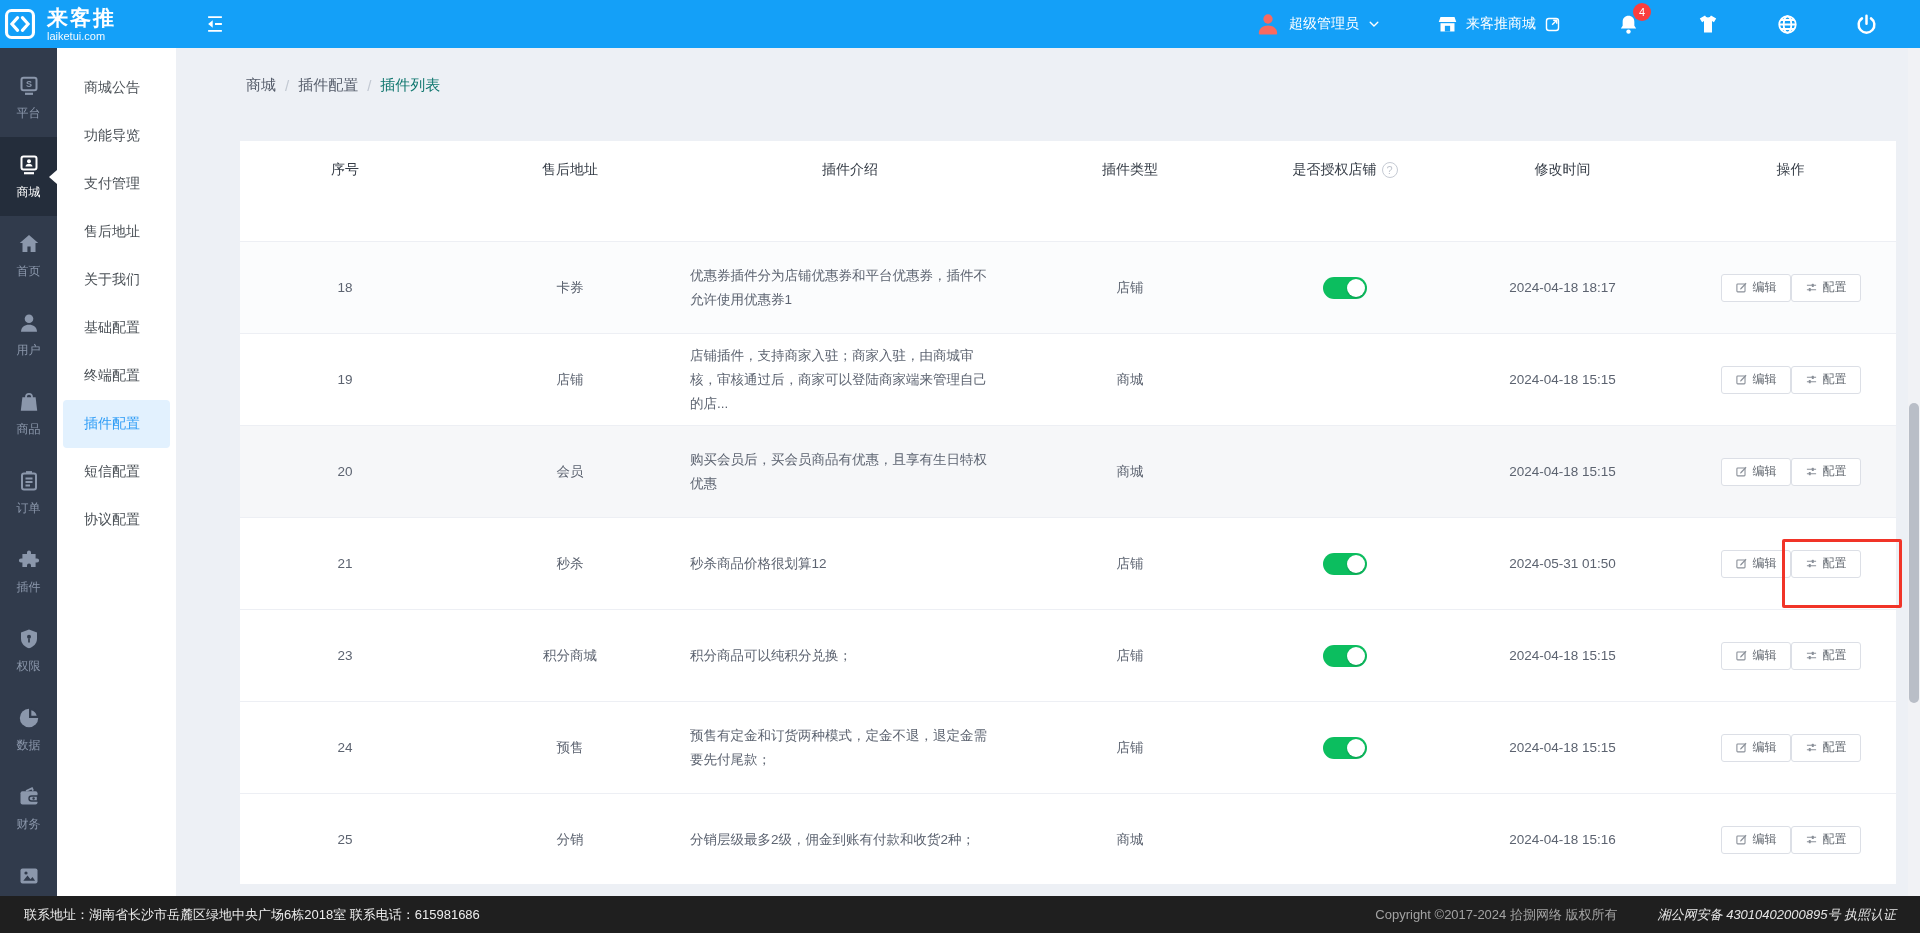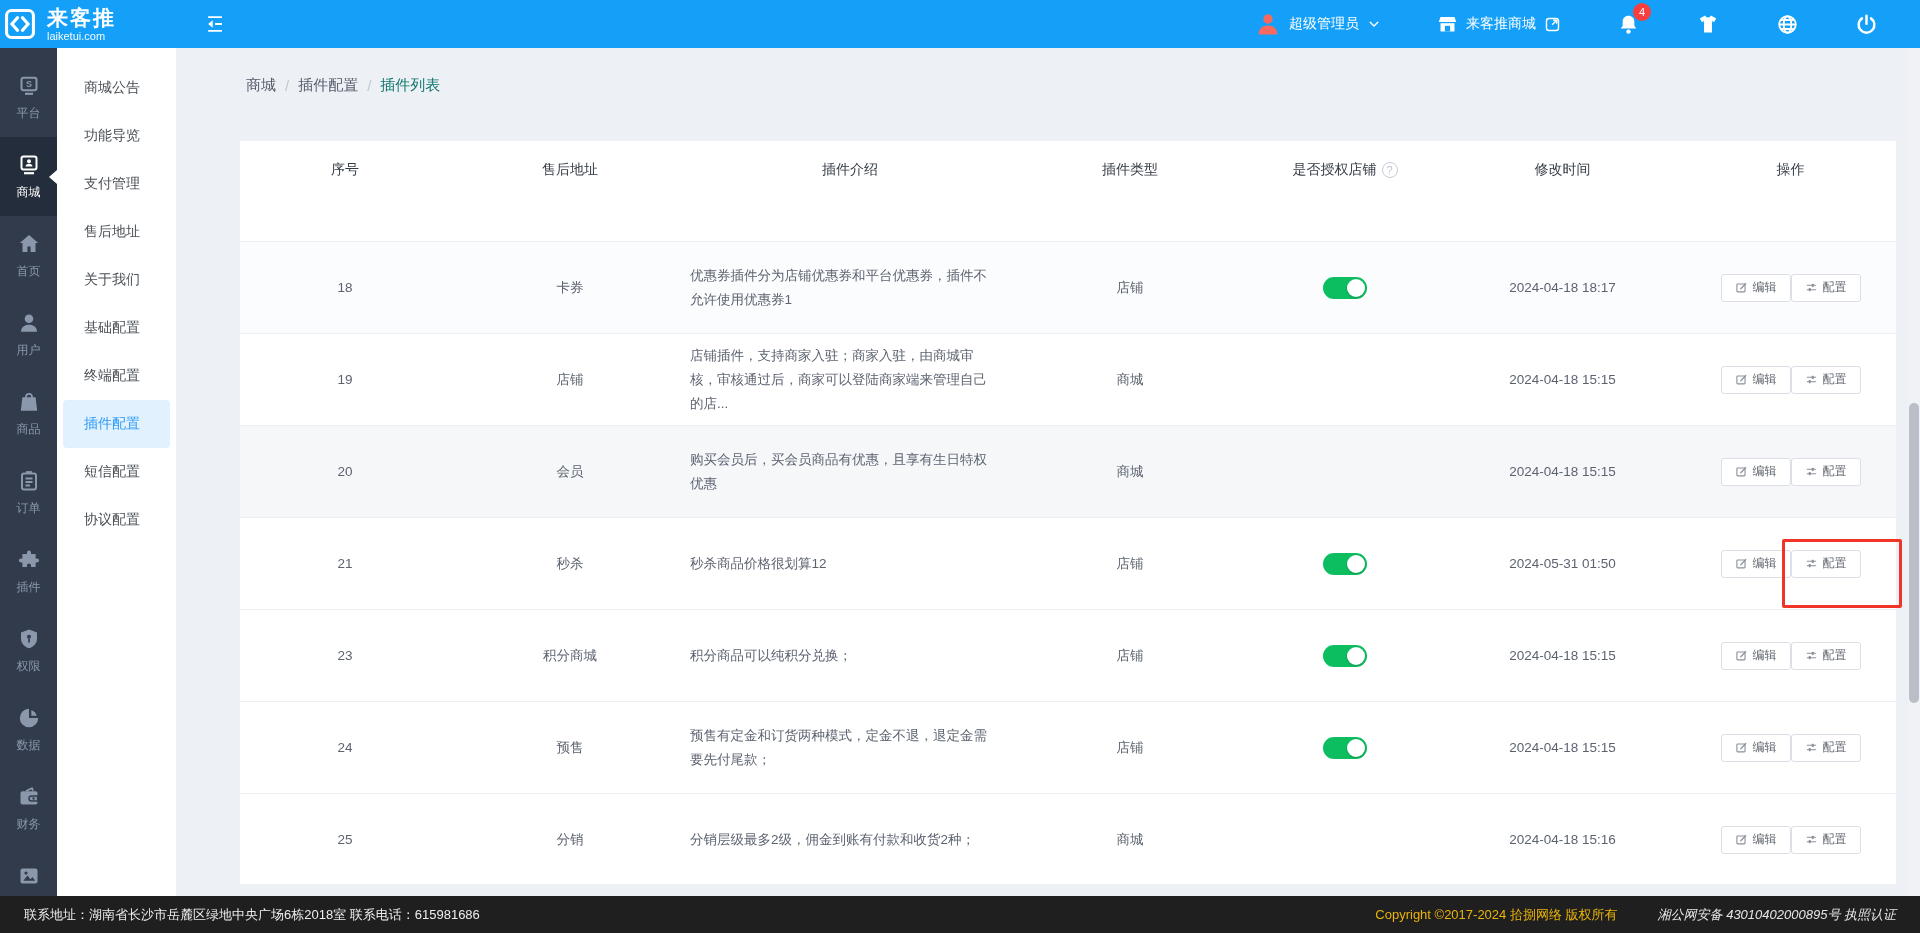--- a/index.html
+++ b/index.html
@@ -81,21 +81,21 @@
     border:3px solid var(--red);border-radius:2px;pointer-events:none;}
 
   .scroll{position:absolute;right:0;top:0;bottom:0;width:12px;background:#f1f2f5;}
   .thumb{position:absolute;right:1px;top:355px;width:10px;height:300px;background:#b9bec7;border-radius:5px;cursor:pointer;}
 
   
   .footer{position:absolute;left:0;bottom:0;width:1920px;height:37px;background:var(--footer-dark);
     display:flex;align-items:center;font-size:13px;color:#ededed;padding:0 24px;z-index:20;}
   .f-left{margin-right:auto;}
   .f-right{display:flex;gap:40px;}
-  .f-copy{color:#eab308;}
+  .f-copy{color:#a3a3a3;}
   .f-icp{color:#e6e6e6;font-style:italic;}
 </style>
 </head>
 <body>
 
 <div class="header">
   <div class="logo">
     <span class="logo-box ic">
       <svg viewBox="0 0 24 24" width="34" height="34">
         <rect x="2.5" y="2.5" width="19" height="19" rx="3.5" fill="none" stroke="currentColor" stroke-width="2.2"></rect>

